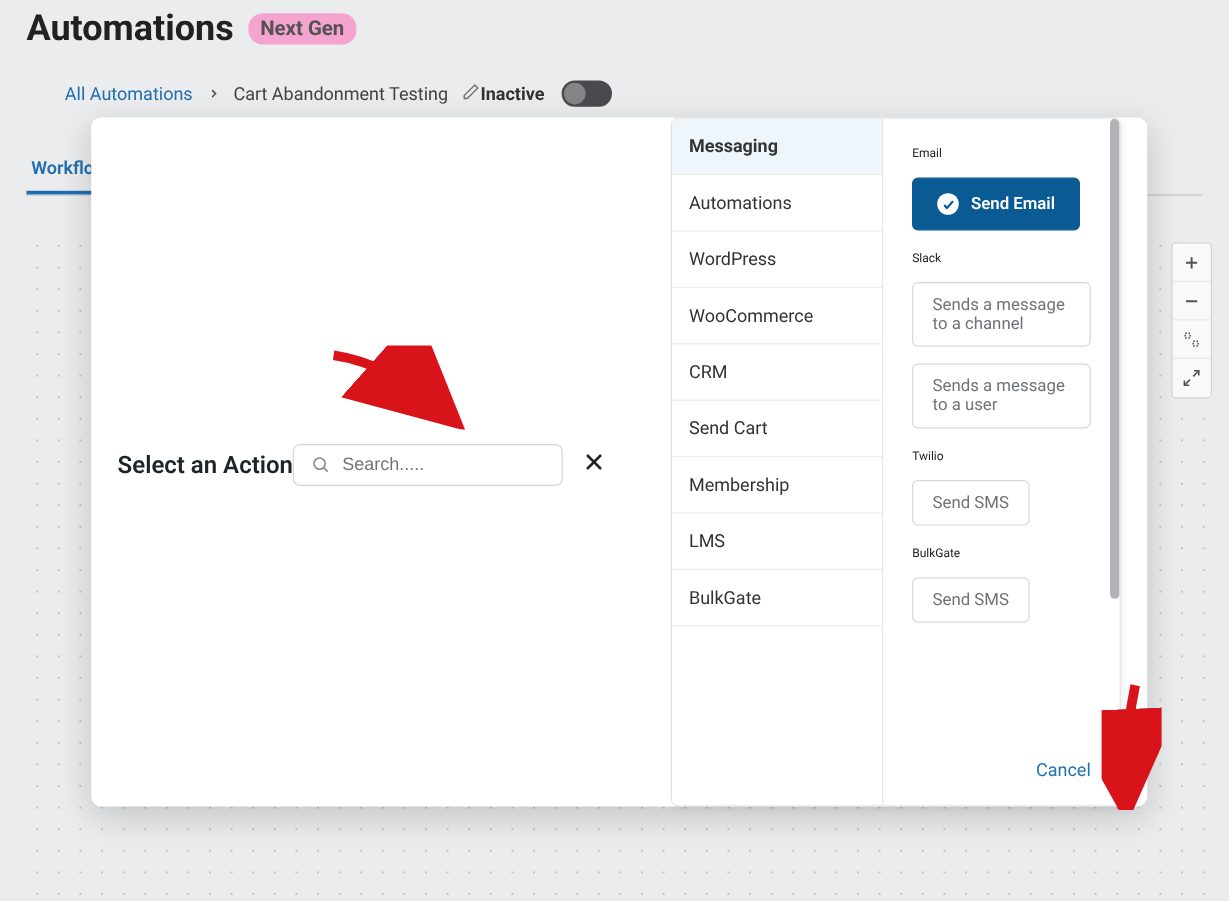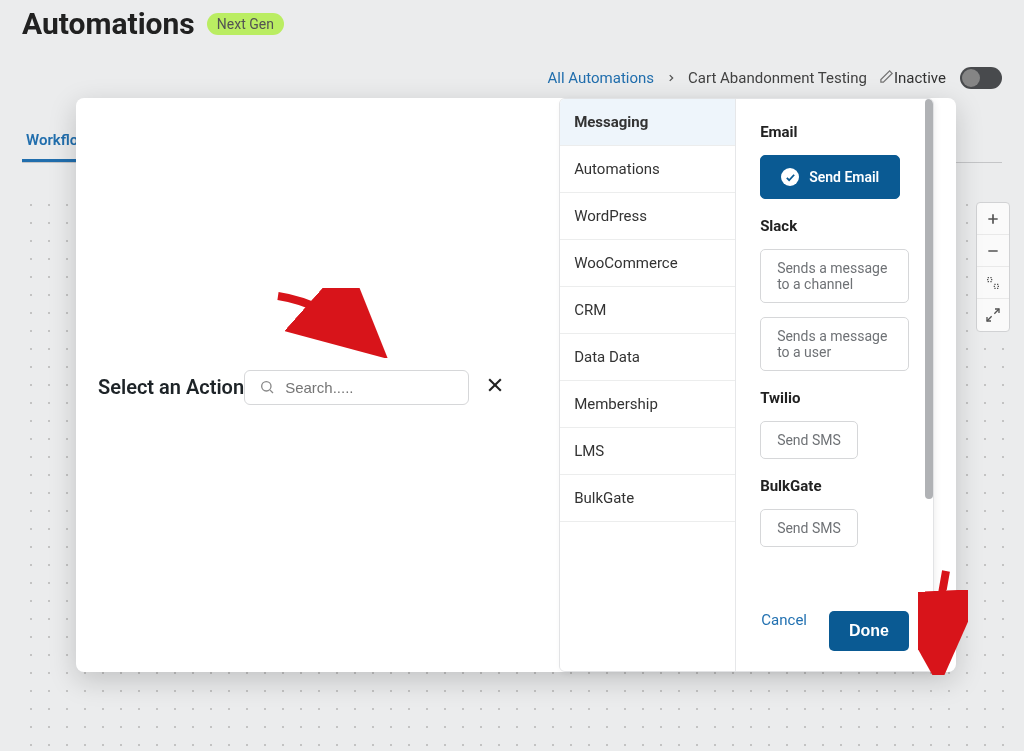--- a/index.html
+++ b/index.html
@@ -13,34 +13,35 @@
   }
   .page {
     position: relative;
     width: 1024px;
     height: 751px;
     padding: 0 22px;
   }
   .page-title-row { display:flex; align-items:center; gap:12px; padding-top:6px; }
   .page-title { font-size: 30px; font-weight: 700; color:#222; }
   .badge {
-    background:#bef264; color:#555; font-size:14px;
-    padding:3px 10px; border-radius:12px; font-weight:400;
+    background:#f9a8d4; color:#555; font-size:17px;
+    padding:3px 10px; border-radius:12px; font-weight:700;
   }
   .crumb-row {
-    display:flex; align-items:center; justify-content:flex-end;
+    display:flex; align-items:center; justify-content:flex-start;
     margin-top:26px;
+    margin-left:32px;
   }
   .crumbs { display:flex; align-items:center; gap:12px; font-size:15px; }
   .crumb-link { color:#2271b1; cursor:pointer; }
   .crumb-sep { color:#555; }
   .crumb-current { color:#444; }
   .edit-icon { color:#777; }
   .status-row { display:flex; align-items:center; gap:14px; }
-  .status-label { font-size:15px; color:#333; font-weight:400; }
+  .status-label { font-size:15px; color:#333; font-weight:700; }
   .toggle { width:42px; height:22px; background:#4a4c4f; border-radius:12px; position:relative; }
   .toggle::after { content:""; position:absolute; top:2px; left:2px; width:18px; height:18px; border-radius:50%; background:#888; }
   .tabs-row { margin-top:32px; border-bottom:1px solid #c8c9cb; display:flex; }
   .tab { padding:10px 4px; font-size:15px; color:#2271b1; border-bottom:3px solid #2271b1; font-weight:600; }
   .canvas {
     position:absolute; left:22px; right:14px; top:196px; bottom:0;
     background-image: radial-gradient(circle, #c7c7c7 1.2px, transparent 1.2px);
     background-size: 18px 18px;
   }
   .zoom-ctrls {
@@ -86,21 +87,21 @@
     display:flex; overflow:hidden; position:relative;
     box-shadow: 2px 0 0 rgba(0,0,0,0.06) inset, 2px 2px 6px rgba(0,0,0,0.06);
   }
   .sidebar { width:176px; border-right:1px solid #e6e7e9; background:#fff; }
   .sidebar-item {
     padding:14px 14px; font-size:15px; color:#333;
     border-bottom:1px solid #eceded; cursor:pointer;
   }
   .sidebar-item.active { background:#eef5fb; font-weight:700; }
   .content { flex:1; padding:14px 24px; overflow:auto; position:relative; }
-  .section-label { font-size:15px; font-weight:700; color:#222; margin:10px 0 14px; }
+  .section-label { font-size:10px; font-weight:400; color:#222; margin:10px 0 14px; }
   .action-row { display:flex; gap:14px; flex-wrap:wrap; margin-bottom:18px; }
   .action-btn {
     border:1px solid #d6d7d9; background:#fff; color:#6f7276;
     padding:10px 16px; border-radius:5px; font-size:14px; cursor:pointer;
   }
   .action-btn.selected {
     background:#0a5a93; border-color:#0a5a93; color:#fff; font-weight:600;
     display:flex; align-items:center; gap:10px; padding:12px 20px;
   }
   .check-circle { width:18px; height:18px; border-radius:50%; background:#fff;
@@ -207,21 +208,21 @@
         </div>
       </div>
 
       <div class="modal-body">
         <div class="sidebar">
           <div class="sidebar-item active">Messaging</div>
           <div class="sidebar-item">Automations</div>
           <div class="sidebar-item">WordPress</div>
           <div class="sidebar-item">WooCommerce</div>
           <div class="sidebar-item">CRM</div>
-          <div class="sidebar-item">Data Data</div>
+          <div class="sidebar-item">Send Cart</div>
           <div class="sidebar-item">Membership</div>
           <div class="sidebar-item">LMS</div>
           <div class="sidebar-item">BulkGate</div>
         </div>
 
         <div class="content">
           <div class="section-label">Email</div>
           <div class="action-row">
             <div class="action-btn selected">
               <span class="check-circle">
@@ -244,21 +245,20 @@
             <div class="action-btn">Send SMS</div>
           </div>
 
           <div class="section-label">BulkGate</div>
           <div class="action-row">
             <div class="action-btn">Send SMS</div>
           </div>
 
           <div class="modal-footer">
             <span class="cancel-btn">Cancel</span>
-            <button class="done-btn">Done</button>
           </div>
         </div>
         <div class="scroll-hint"></div>
       </div>
     </div>
   </div>
 
   <svg class="arrow" style="left:270px; top:288px;" width="120" height="70" viewBox="0 0 120 70">
     <defs>
         <marker id="a1" markerWidth="12" markerHeight="12" refX="9" refY="6" orient="auto">

